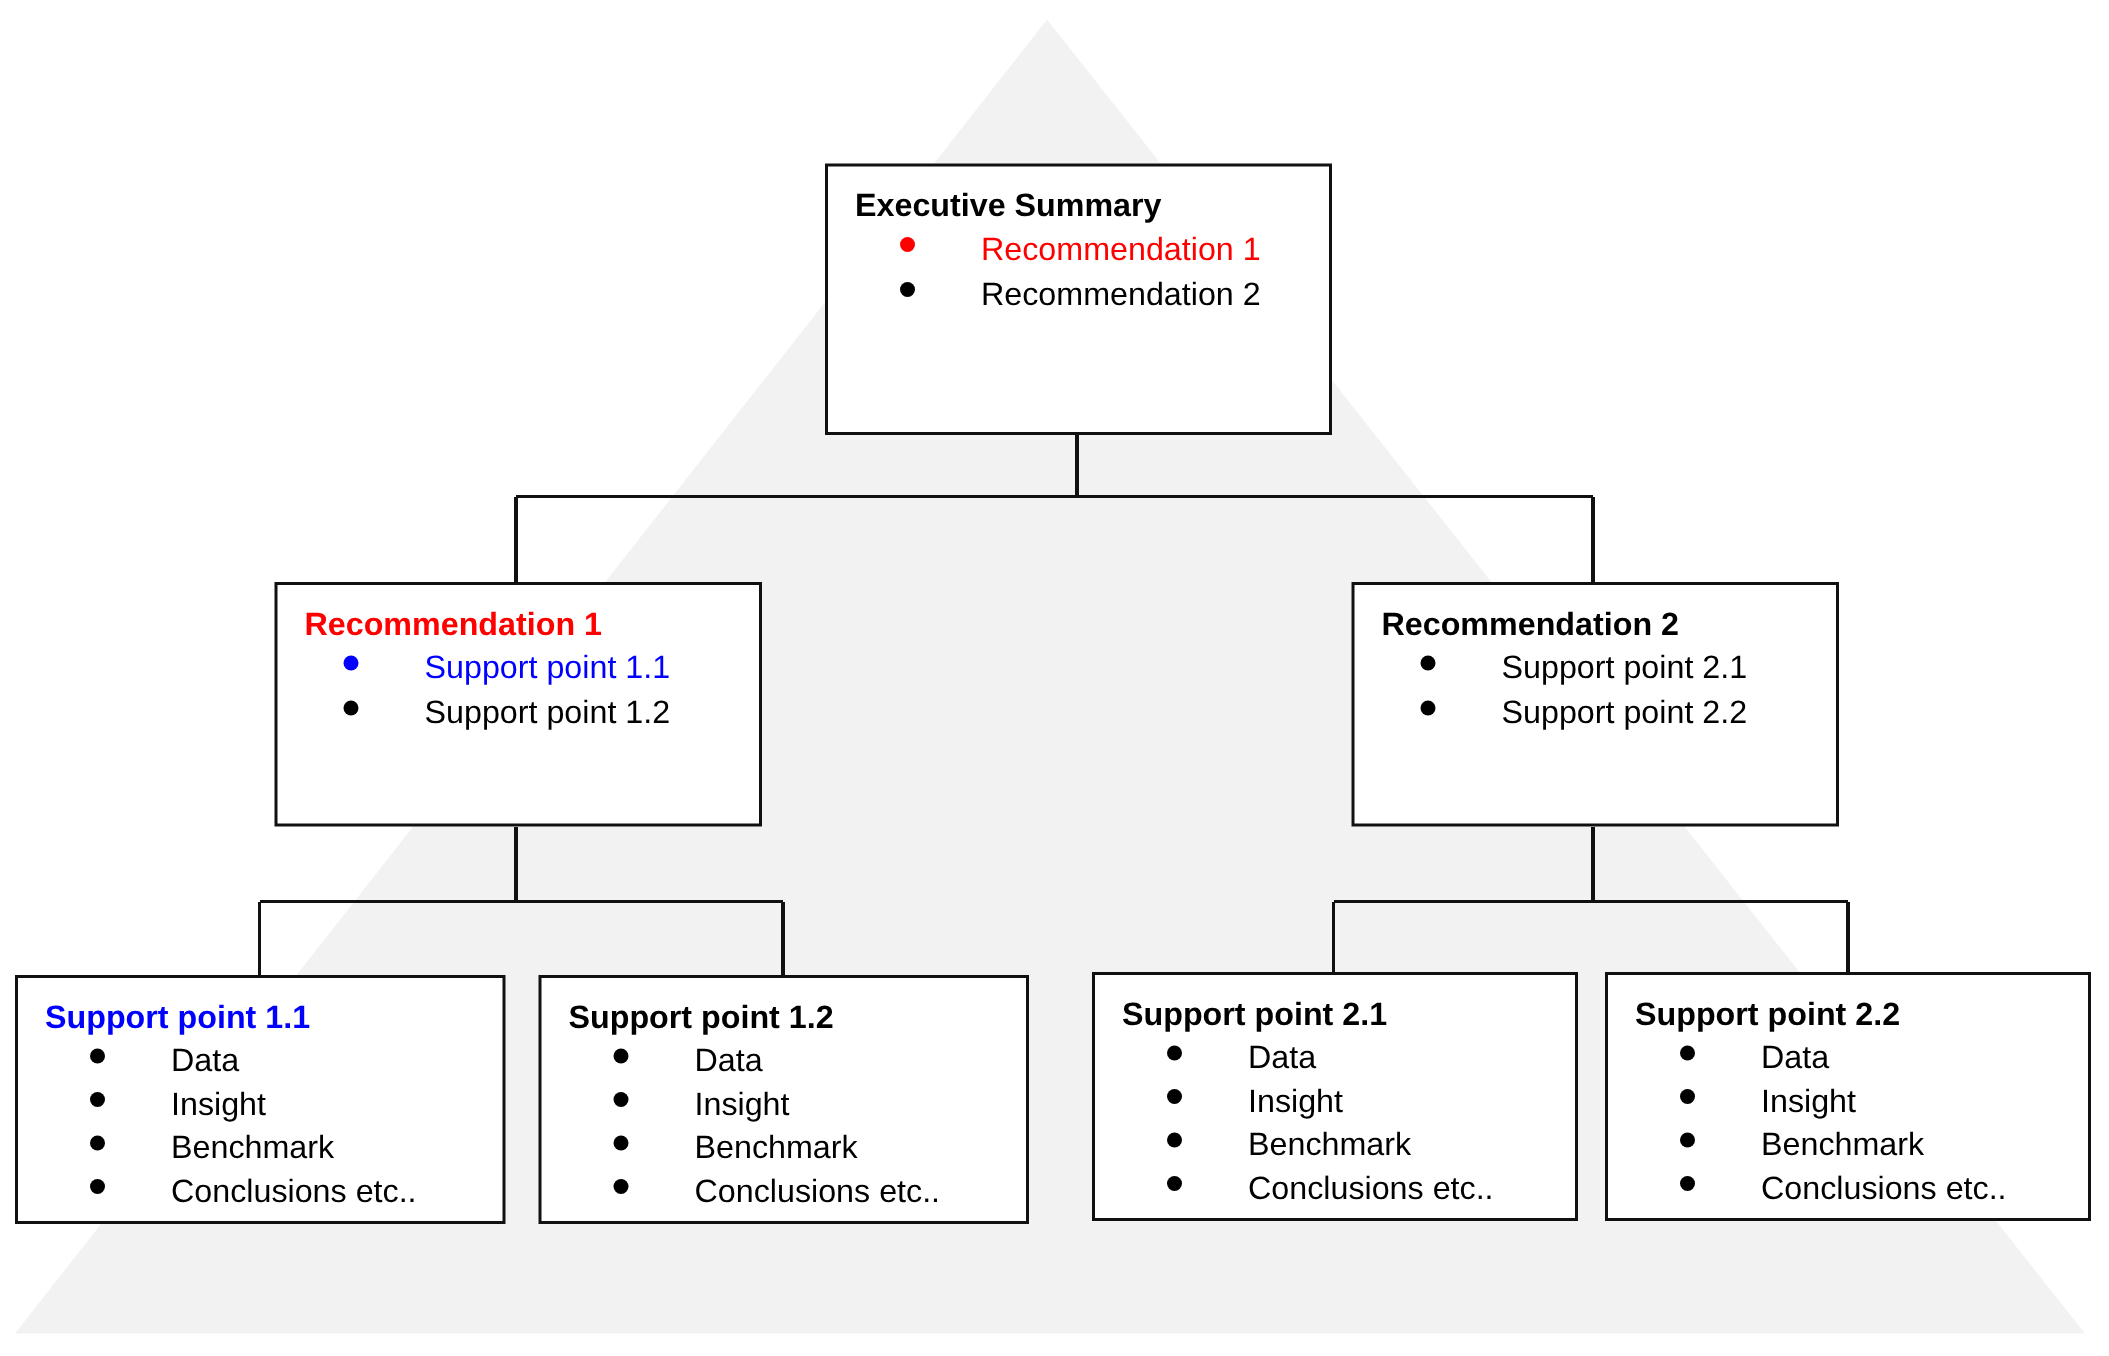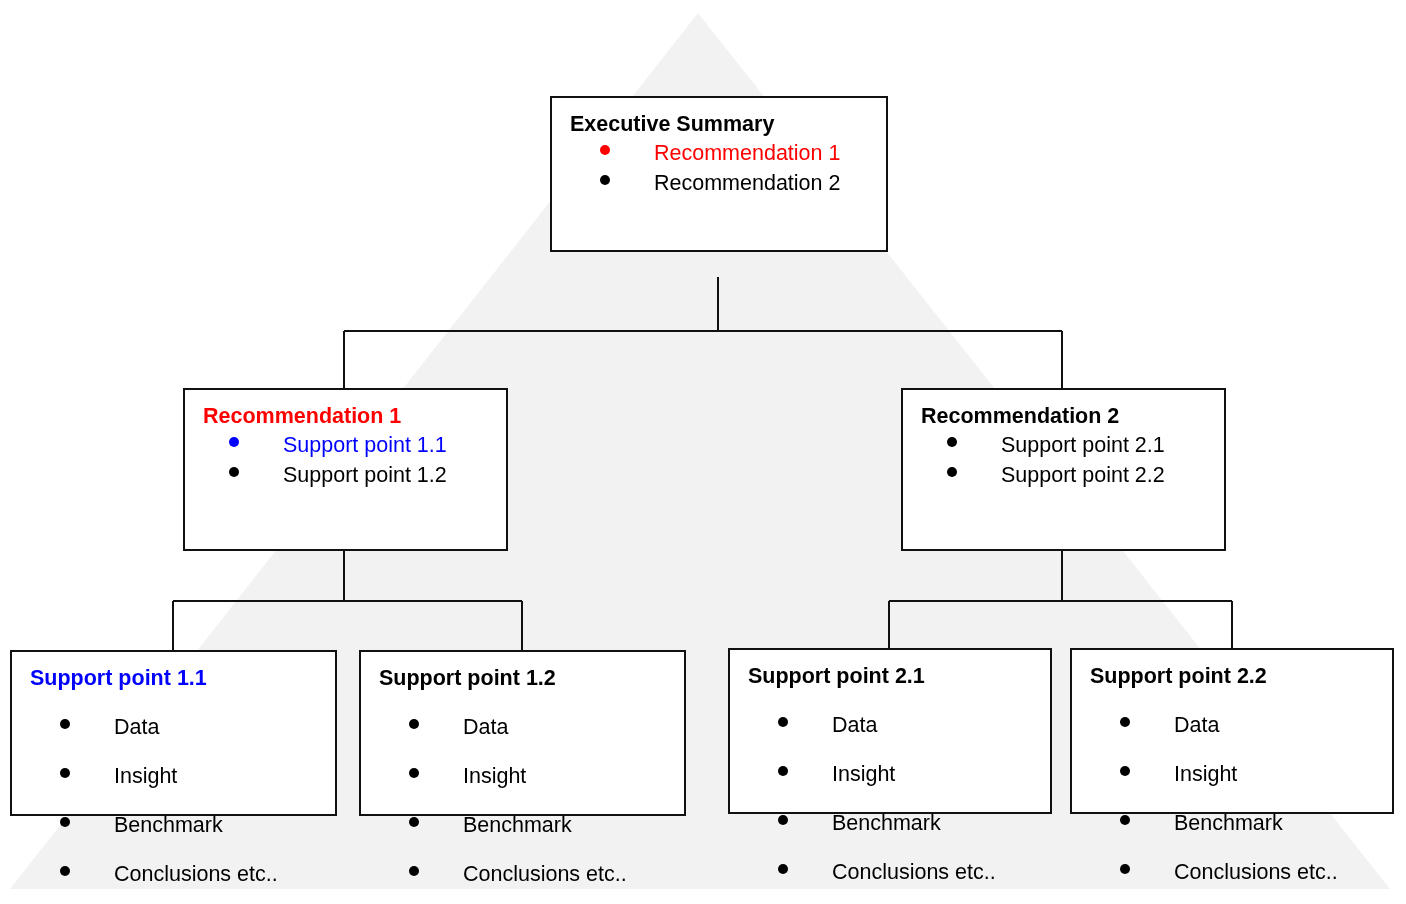--- a/index.html
+++ b/index.html
@@ -89,21 +89,21 @@
   .lvl-top ul.bullets li .dot { margin-left: 48px; }
   .lvl-top ul.bullets li .btext { margin-left: 44px; }
 
   .lvl-mid .node-title { padding-left: 18px; }
   .lvl-mid ul.bullets li .dot { margin-left: 44px; }
   .lvl-mid ul.bullets li .btext { margin-left: 44px; }
 
   
   .lvl-leaf .node-title { padding-left: 18px; }
   .lvl-leaf ul.bullets li .dot { margin-left: 48px; }
-  .lvl-leaf ul.bullets li .btext { margin-left: 44px; margin-top: 20px; }
+  .lvl-leaf ul.bullets li .btext { margin-left: 44px; }
   .lvl-leaf ul.bullets li { line-height: 1.345; }
 </style>
 </head>
 <body>
 
 <div id="canvas">
 
   <svg id="pyramid" viewBox="0 0 1406 904" width="1406" height="904" aria-hidden="true">
     <polygon points="698,13 1390,889 10,889" fill="#f2f2f2"></polygon>
   </svg>
@@ -123,21 +123,21 @@
       <line x1="173" y1="601" x2="173" y2="650"></line>
       <line x1="522" y1="601" x2="522" y2="650"></line>
 
       <line x1="1062" y1="551" x2="1062" y2="601"></line>
       <line x1="889" y1="601" x2="1232" y2="601"></line>
       <line x1="889" y1="601" x2="889" y2="650"></line>
       <line x1="1232" y1="601" x2="1232" y2="650"></line>
     </g>
   </svg>
 
-  <div class="node lvl-top" style="left:550px; top:96px; width:338px; height:156px;">
+  <div class="node lvl-top" style="left:550px; top:109px; width:338px; height:181px;">
     <div class="node-title">Executive Summary</div>
     <ul class="bullets">
       <li class="accent-red">
         <span class="dot"></span>
         <span class="btext">Recommendation 1</span>
       </li>
       <li>
         <span class="dot"></span>
         <span class="btext">Recommendation 2</span>
       </li>

